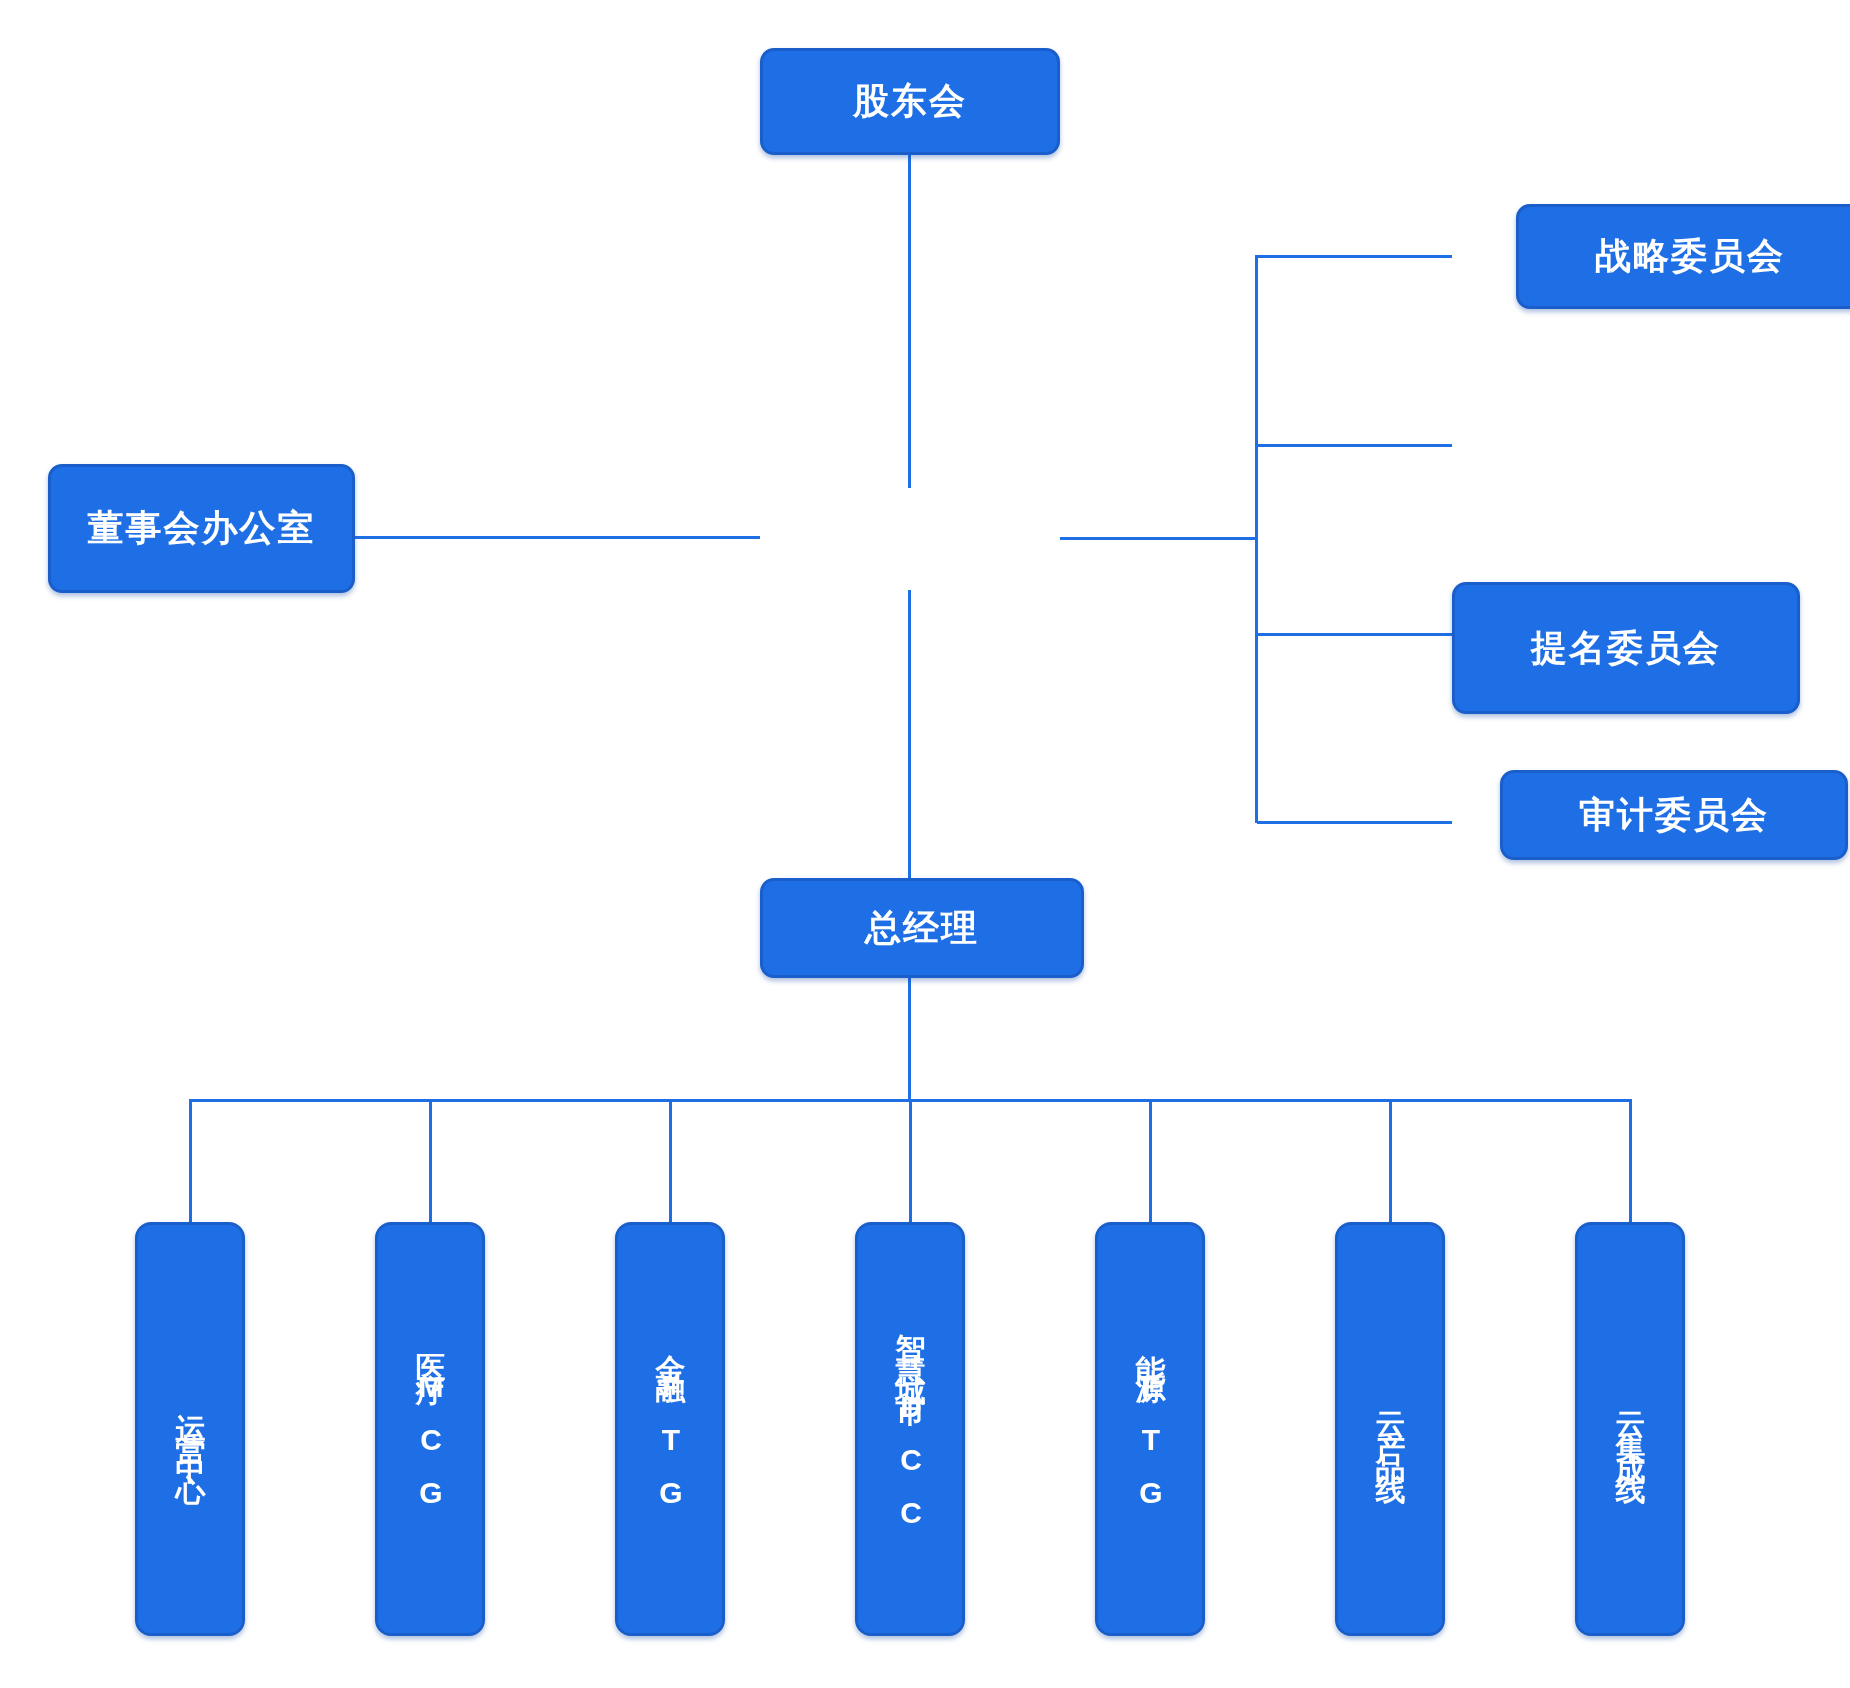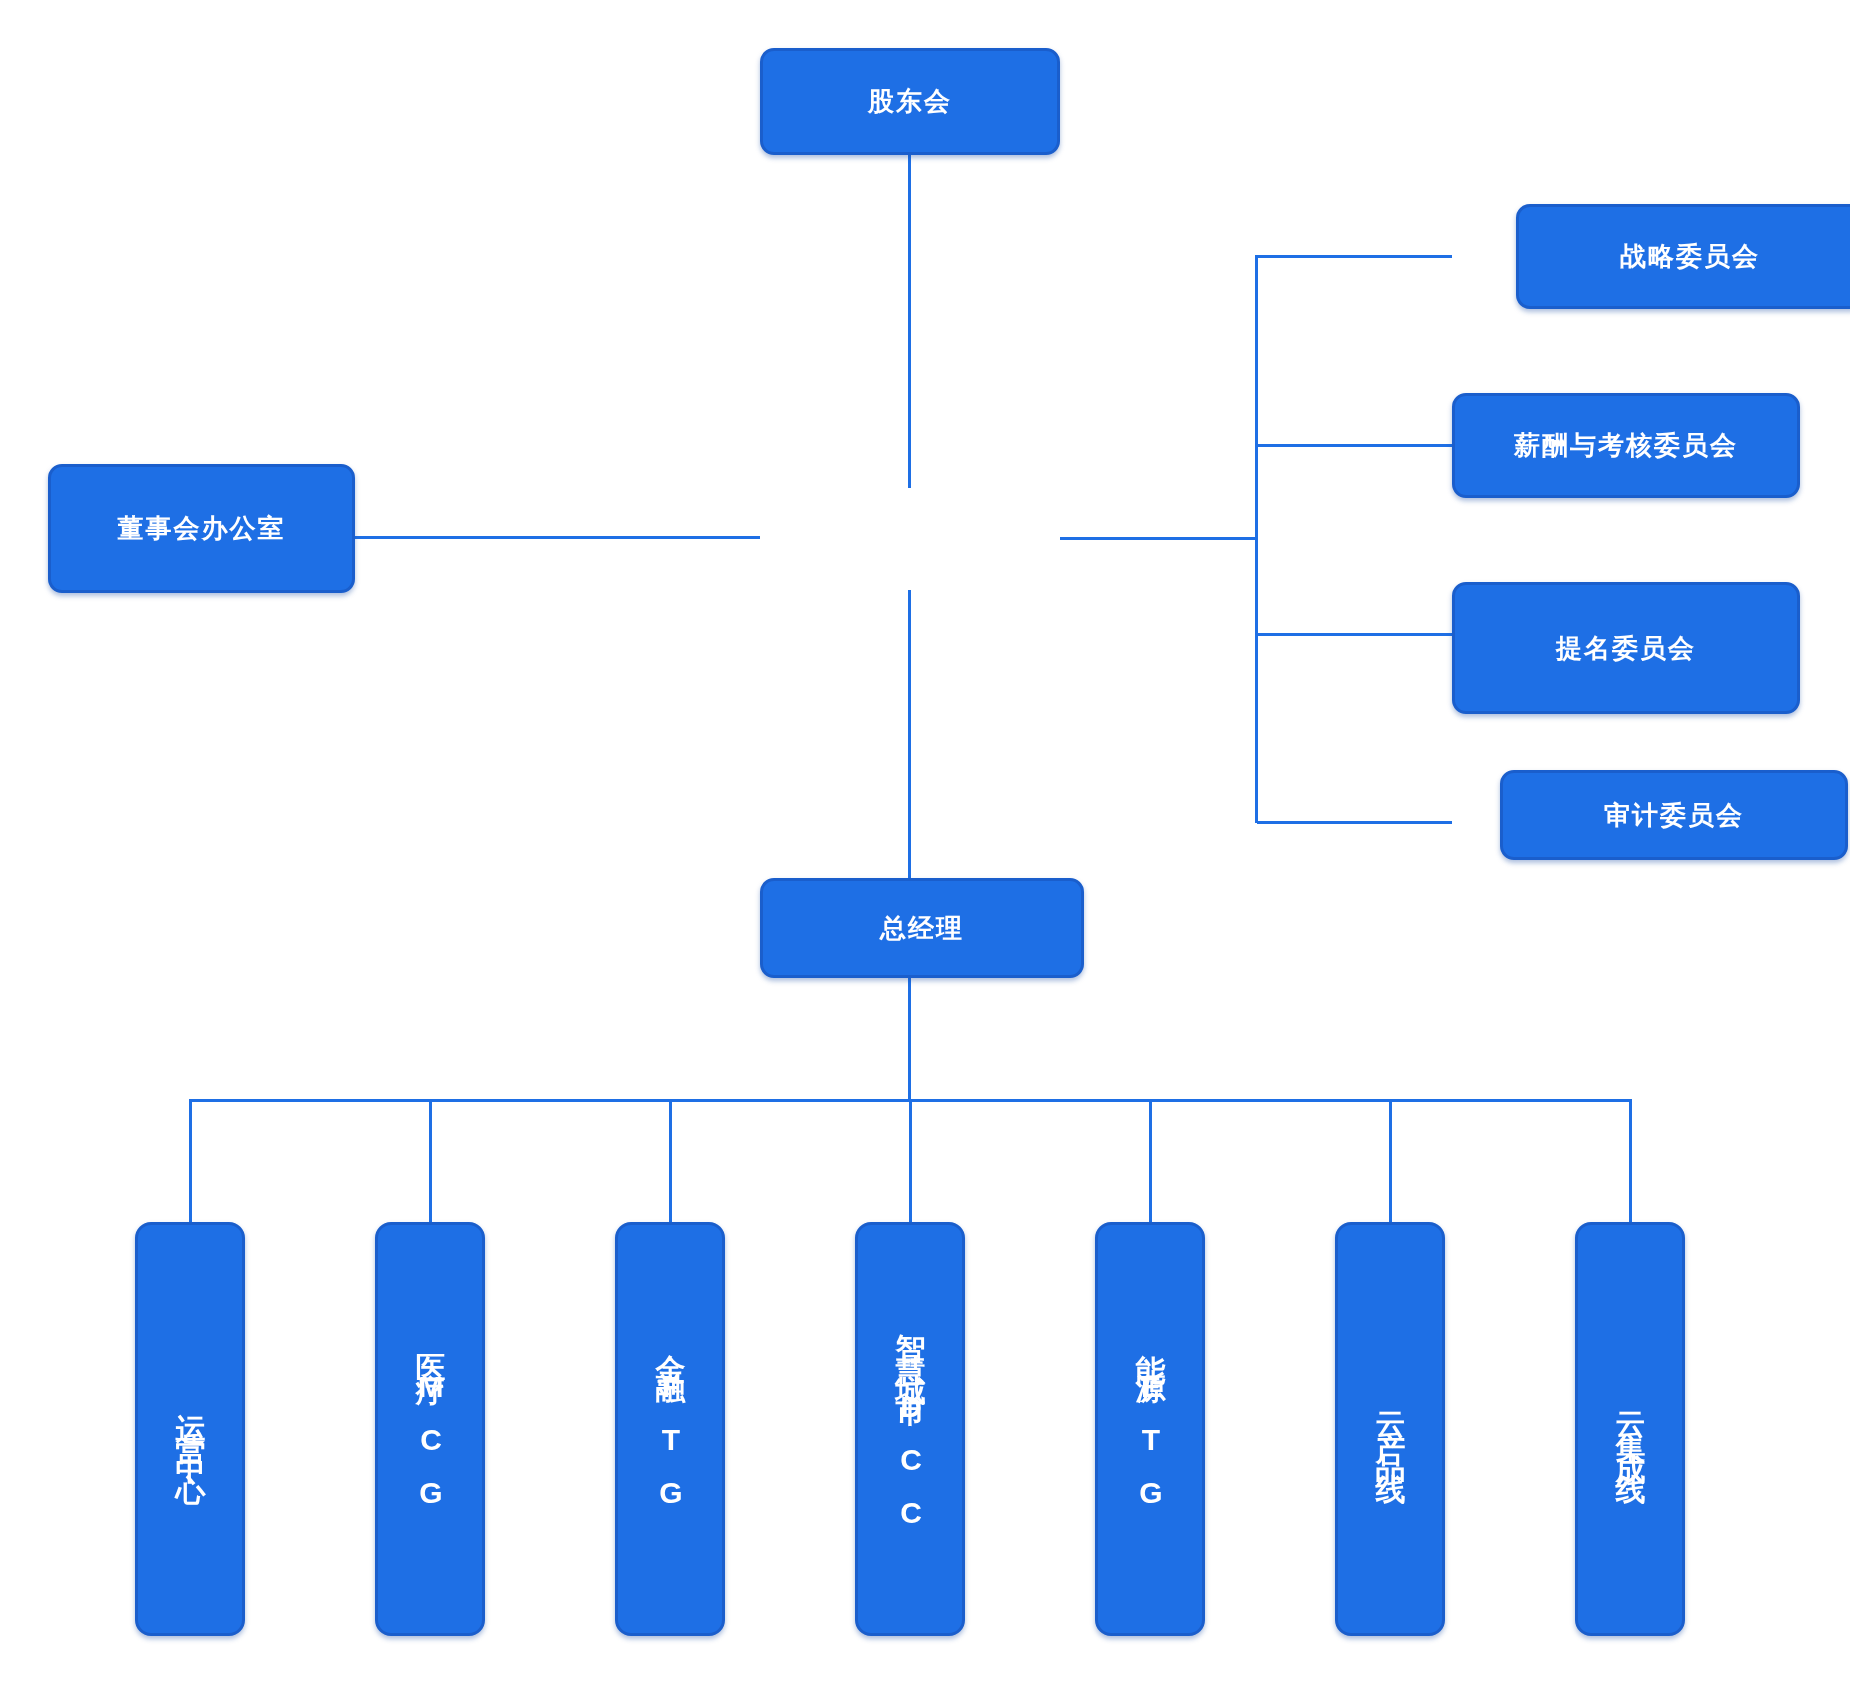--- a/index.html
+++ b/index.html
@@ -8,21 +8,21 @@
     font-family:"Liberation Sans","DejaVu Sans",sans-serif;
   }
   .node{
     position:absolute;
     background:var(--node-fill,#1e6fe5);
     border:3px solid var(--node-border,#1a5ecc);
     border-radius:14px;
     box-shadow:0 3px 5px rgba(21,71,160,0.35);
     color:#ffffff;
     font-weight:bold;
-    font-size:26px;
+    font-size:36px;
     letter-spacing:2px;
     display:flex;align-items:center;justify-content:center;
     box-sizing:border-box;
     text-align:center;
   }
   .node.vertical{
     writing-mode:vertical-rl;
     text-orientation:upright;
     letter-spacing:20px;
     border-radius:16px;
@@ -55,21 +55,20 @@
   <div class="line" style="left:909px;top:1100px;width:3px;height:122px;"></div>
   <div class="line" style="left:1149px;top:1100px;width:3px;height:122px;"></div>
   <div class="line" style="left:1389px;top:1100px;width:3px;height:122px;"></div>
   <div class="line" style="left:1629px;top:1100px;width:3px;height:122px;"></div>
 
   <div class="node" style="left:760px;top:48px;width:300px;height:107px;">股东会</div>
   <div class="node" style="left:48px;top:464px;width:307px;height:129px;">董事会办公室</div>
   <div class="node" style="left:760px;top:878px;width:324px;height:100px;">总经理</div>
 
   <div class="node" style="left:1516px;top:204px;width:348px;height:105px;">战略委员会</div>
-  <div class="node" style="left:1452px;top:393px;width:348px;height:105px;">薪酬与考核委员会</div>
   <div class="node" style="left:1452px;top:582px;width:348px;height:132px;">提名委员会</div>
   <div class="node" style="left:1463px;top:770px;width:348px;height:90px;margin-left:37px;">审计委员会</div>
 
   <div class="node vertical" style="left:135px;top:1222px;width:110px;height:414px;">运营中心</div>
   <div class="node vertical" style="left:375px;top:1222px;width:110px;height:414px;">医疗MCG</div>
   <div class="node vertical" style="left:615px;top:1222px;width:110px;height:414px;">金融FTG</div>
   <div class="node vertical" style="left:855px;top:1222px;width:110px;height:414px;">智慧城市DCC</div>
   <div class="node vertical" style="left:1095px;top:1222px;width:110px;height:414px;">能源ETG</div>
   <div class="node vertical" style="left:1335px;top:1222px;width:110px;height:414px;">云产品线</div>
   <div class="node vertical" style="left:1575px;top:1222px;width:110px;height:414px;">云集成线</div>

